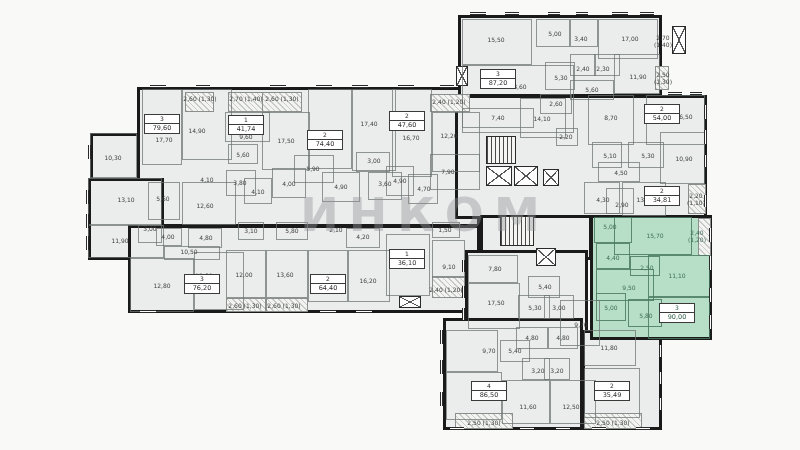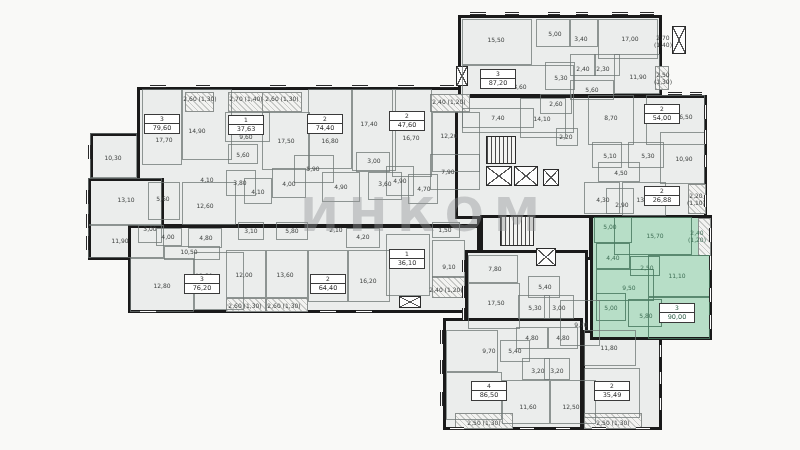--- a/index.html
+++ b/index.html
@@ -310,41 +310,41 @@
       <div class="lbl" style="left: 609px; top: 348px;">11,80</div>
       <div class="lbl" style="left: 613px; top: 386px;">10,40</div>
       <div class="lbl" style="left: 484px; top: 423px;">2,50 (1,30)</div>
       <div class="lbl" style="left: 613px; top: 423px;">2,50 (1,30)</div>
       <div class="unit-box" style="left: 144px; top: 114px;">
         <div class="num">3</div>
         <div class="area">79,60</div>
       </div>
       <div class="unit-box" style="left: 228px; top: 115px;">
         <div class="num">1</div>
-        <div class="area">37,63</div>
-      </div>
-      <div class="unit-box" style="left: 307px; top: 114px;">
+        <div class="area">41,74</div>
+      </div>
+      <div class="unit-box" style="left: 307px; top: 130px;">
         <div class="num">2</div>
         <div class="area">74,40</div>
       </div>
       <div class="unit-box" style="left: 389px; top: 111px;">
         <div class="num">2</div>
         <div class="area">47,60</div>
       </div>
       <div class="unit-box" style="left: 480px; top: 69px;">
         <div class="num">3</div>
         <div class="area">87,20</div>
       </div>
       <div class="unit-box" style="left: 644px; top: 104px;">
         <div class="num">2</div>
         <div class="area">54,00</div>
       </div>
       <div class="unit-box" style="left: 644px; top: 186px;">
         <div class="num">2</div>
-        <div class="area">26,88</div>
+        <div class="area">34,81</div>
       </div>
       <div class="unit-box g" style="left: 659px; top: 303px;">
         <div class="num">3</div>
         <div class="area">90,00</div>
       </div>
       <div class="unit-box" style="left: 184px; top: 274px;">
         <div class="num">3</div>
         <div class="area">76,20</div>
       </div>
       <div class="unit-box" style="left: 310px; top: 274px;">

